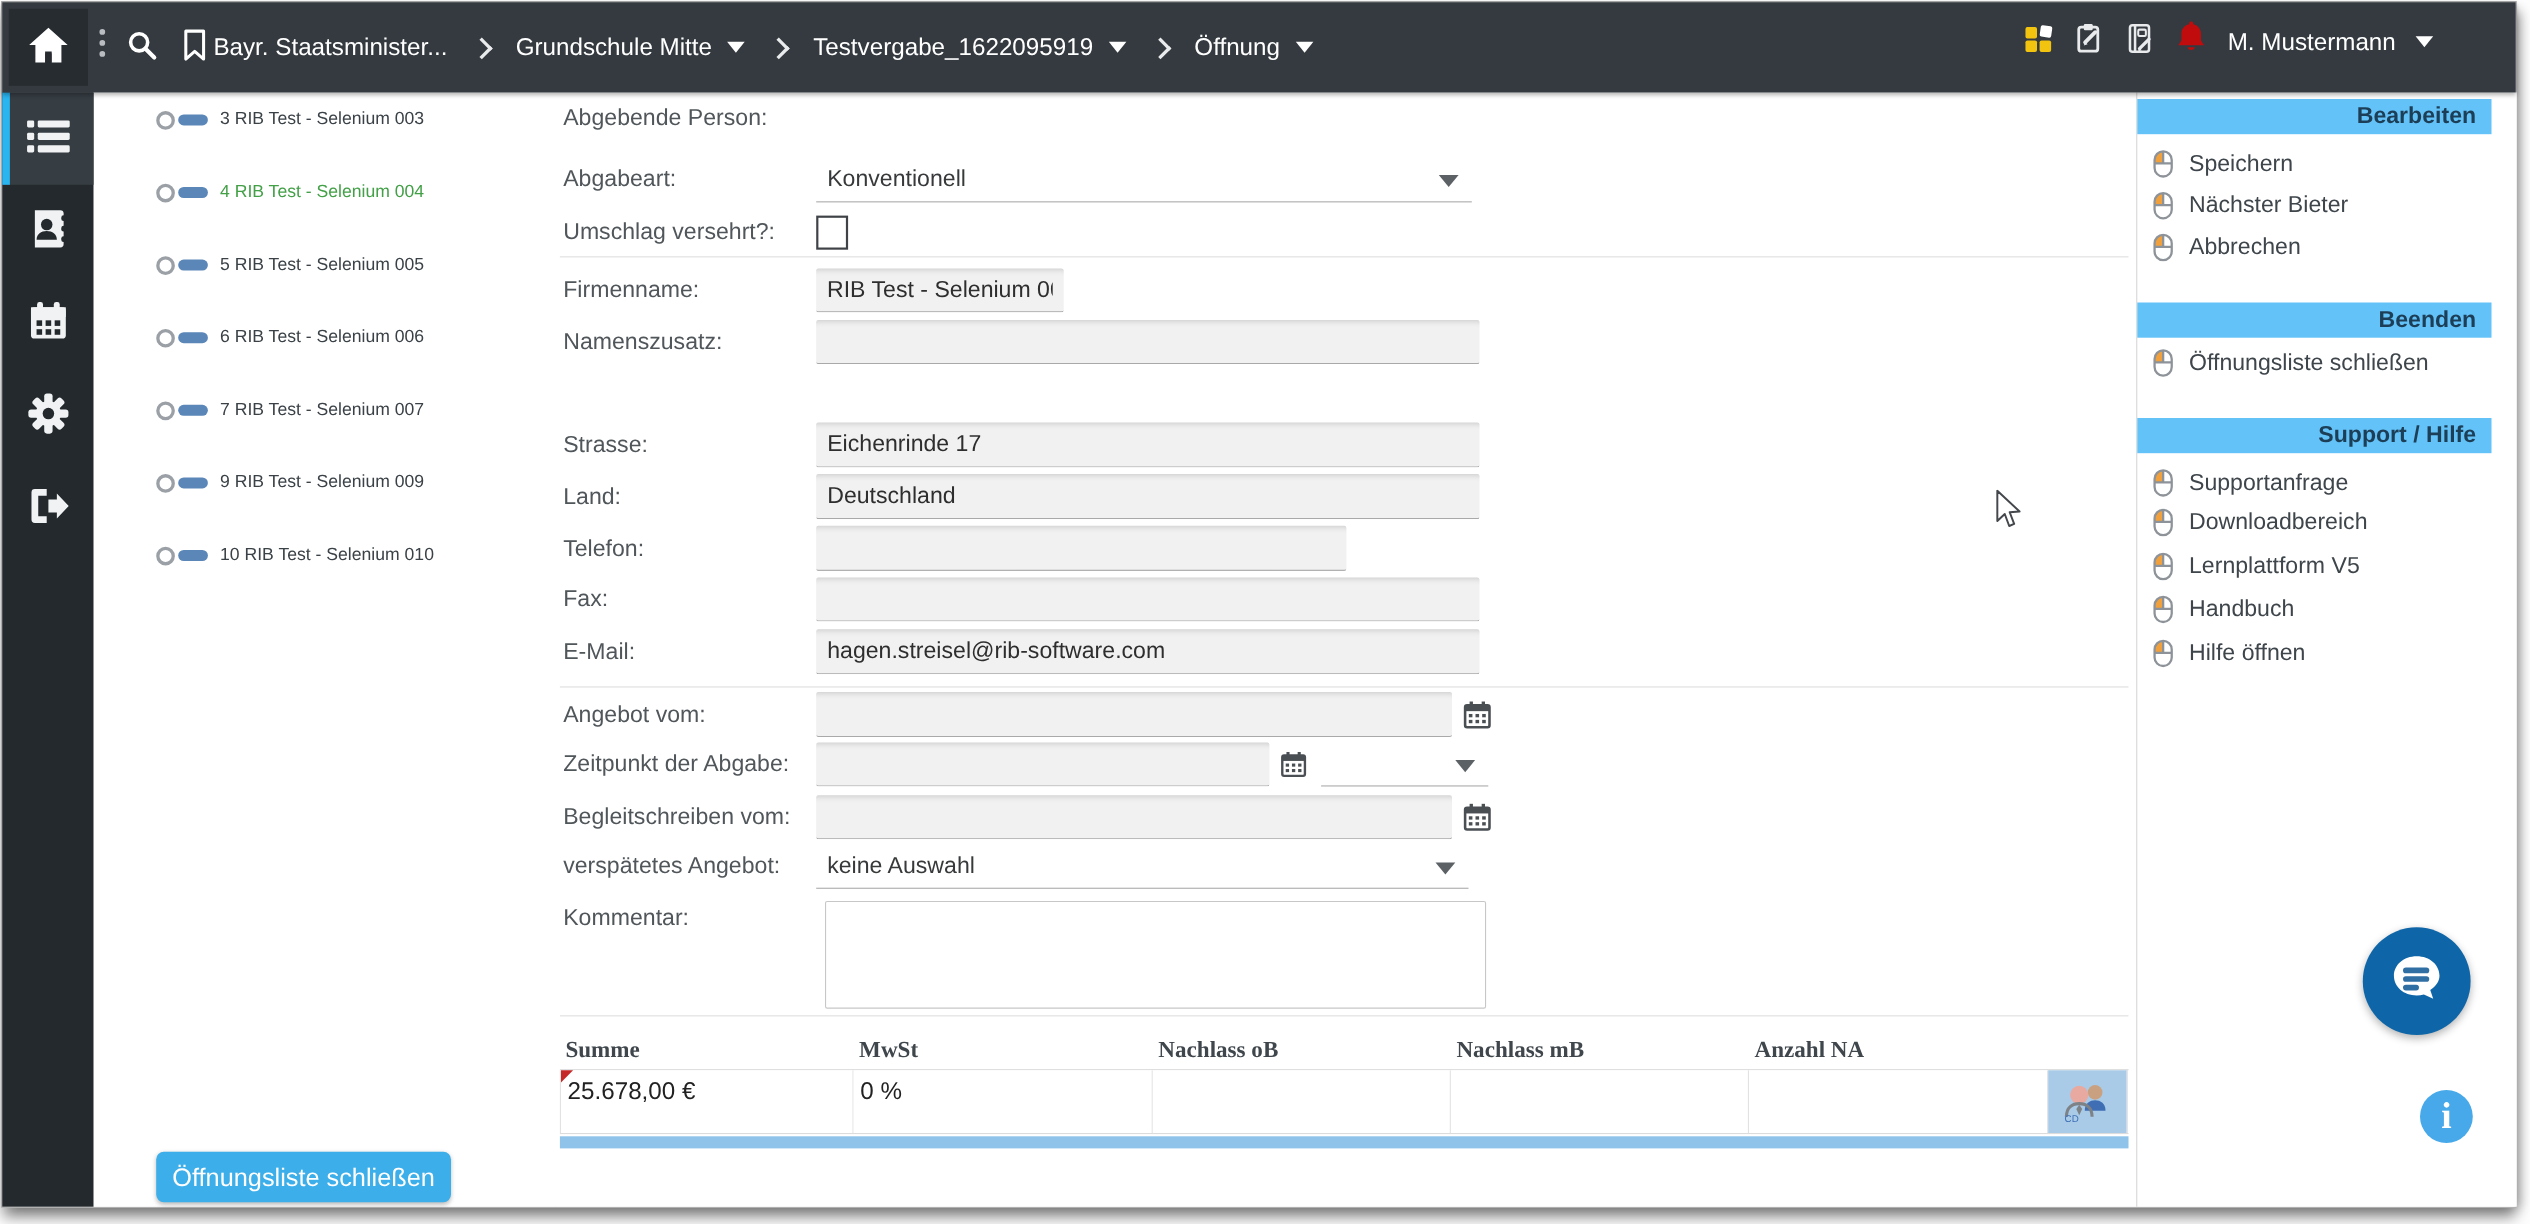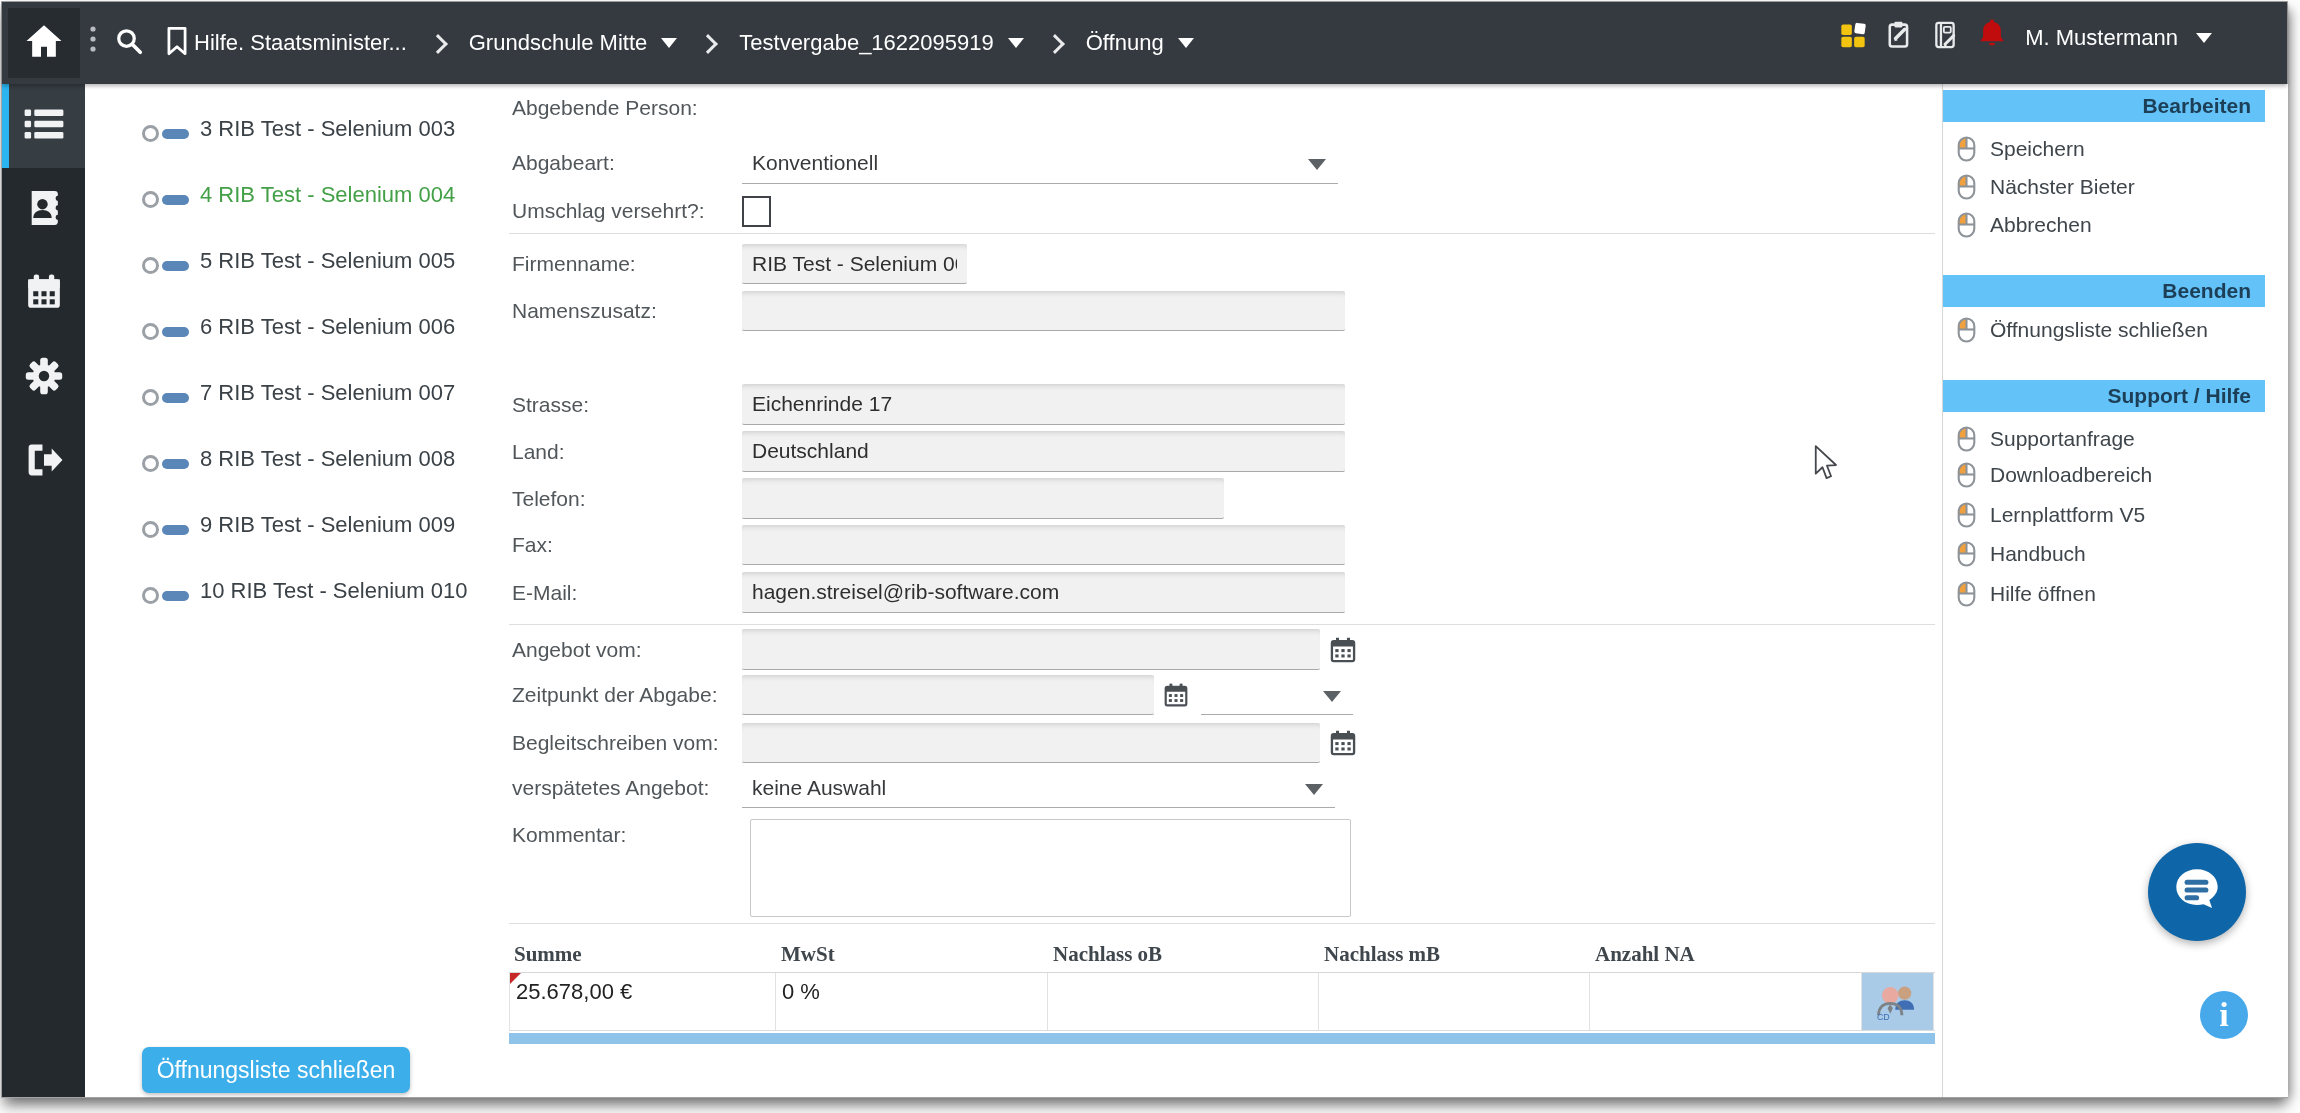--- a/index.html
+++ b/index.html
@@ -18,22 +18,22 @@
   .topbar-right{position:absolute;right:75px;top:0;height:72px;display:flex;align-items:center;gap:18px;color:#fff;font-size:22px;}
   .topbar-right .caret-dn{margin-left:4px;}
   
   .sidebar{position:absolute;left:0;top:82px;width:83px;bottom:0;background:#24292d;z-index:4;}
   .side-item{height:84px;display:flex;align-items:center;justify-content:center;cursor:pointer;position:relative;}
   .side-item.active{background:#363d43;}
   .side-item.active::before{content:"";position:absolute;left:0;top:0;bottom:0;width:7px;background:#2ab4f0;}
   
   .list-panel{position:absolute;left:83px;top:82px;width:420px;bottom:0;background:#fff;}
   .bidder-list{margin-top:-8px;}
-  .bidder-item{height:66px;display:flex;align-items:flex-end;padding-left:57px;gap:11px;cursor:pointer;
-    font-size:22px;color:#3b4247;white-space:nowrap;}
+  .bidder-item{height:66px;display:flex;align-items:center;padding-left:57px;gap:11px;cursor:pointer;
+    font-size:16px;color:#3b4247;white-space:nowrap;}
   .bidder-item.selected{color:#43a047;}
   .key-ic{display:flex;align-items:center;gap:3px;flex:none;}
   .key-ic .ring{width:11px;height:11px;border:3px solid #9aa0a5;border-radius:50%;background:#fff;}
   .key-ic .bar{width:27px;height:10px;border-radius:5px;background:#5b87b8;}
   .close-btn{position:absolute;left:57px;top:963px;width:268px;height:46px;background:#3caee9;border:none;border-radius:7px;
     color:#fff;font-size:23px;font-family:inherit;cursor:pointer;box-shadow:0 2px 4px rgba(0,0,0,.25);}
   
   .form-panel{position:absolute;left:503px;top:82px;width:1437px;bottom:0;background:#fff;}
   .frow{position:absolute;left:7px;right:8px;display:flex;align-items:center;}
   .flabel{width:230px;flex:none;font-size:21px;color:#50565a;}
@@ -104,21 +104,21 @@
           </svg>
       </span>
       <span style="cursor:pointer">
         <svg width="26" height="30" viewBox="0 0 20 26">
             <path d="M3 2 h14 v22 l-7 -6 l-7 6 Z" fill="none" stroke="#fff" stroke-width="2.4" stroke-linejoin="round"></path>
           </svg>
       </span>
     </div>
     <nav class="breadcrumb">
       <span class="crumb">
-        <span>Hilfe. Staatsminister...</span>
+        <span>Bayr. Staatsminister...</span>
       </span>
       <span class="chev"></span>
       <span class="crumb">
         <span>Grundschule Mitte</span>
         <span class="caret-dn"></span>
       </span>
       <span class="chev"></span>
       <span class="crumb">
         <span>Testvergabe_1622095919</span>
         <span class="caret-dn"></span>
@@ -269,27 +269,20 @@
             <span class="bar"></span>
           </span>
         <span>6 RIB Test - Selenium 006</span>
       </div>
       <div class="bidder-item">
         <span class="key-ic">
             <span class="ring"></span>
             <span class="bar"></span>
           </span>
         <span>7 RIB Test - Selenium 007</span>
-      </div>
-      <div class="bidder-item">
-        <span class="key-ic">
-            <span class="ring"></span>
-            <span class="bar"></span>
-          </span>
-        <span>8 RIB Test - Selenium 008</span>
       </div>
       <div class="bidder-item">
         <span class="key-ic">
             <span class="ring"></span>
             <span class="bar"></span>
           </span>
         <span>9 RIB Test - Selenium 009</span>
       </div>
       <div class="bidder-item">
         <span class="key-ic">

